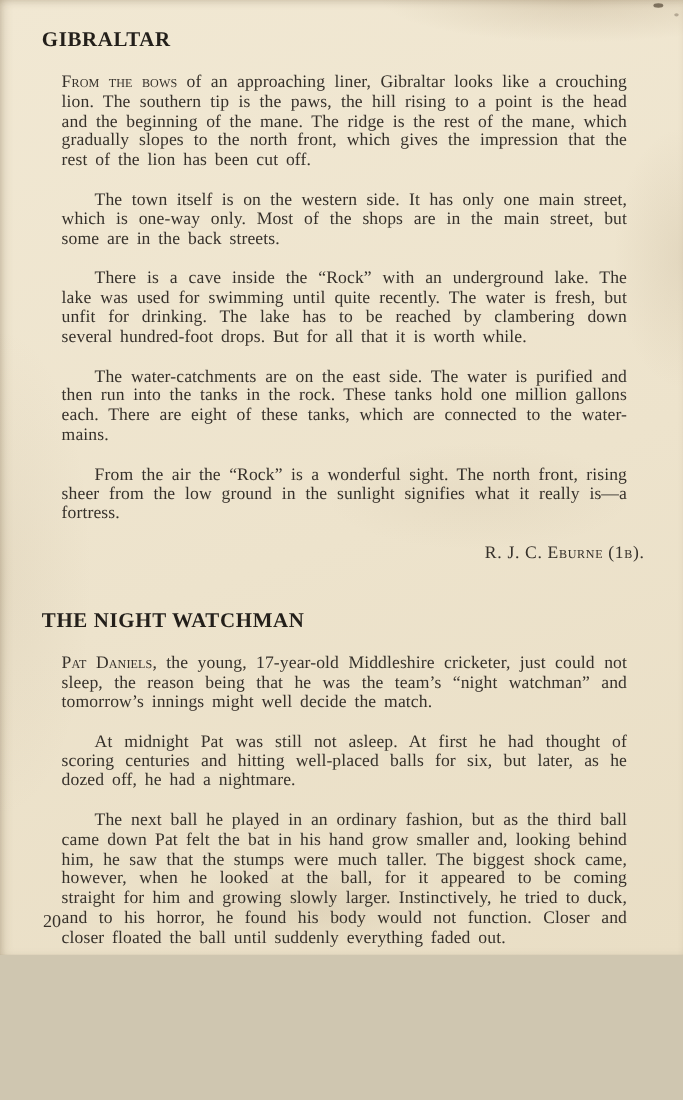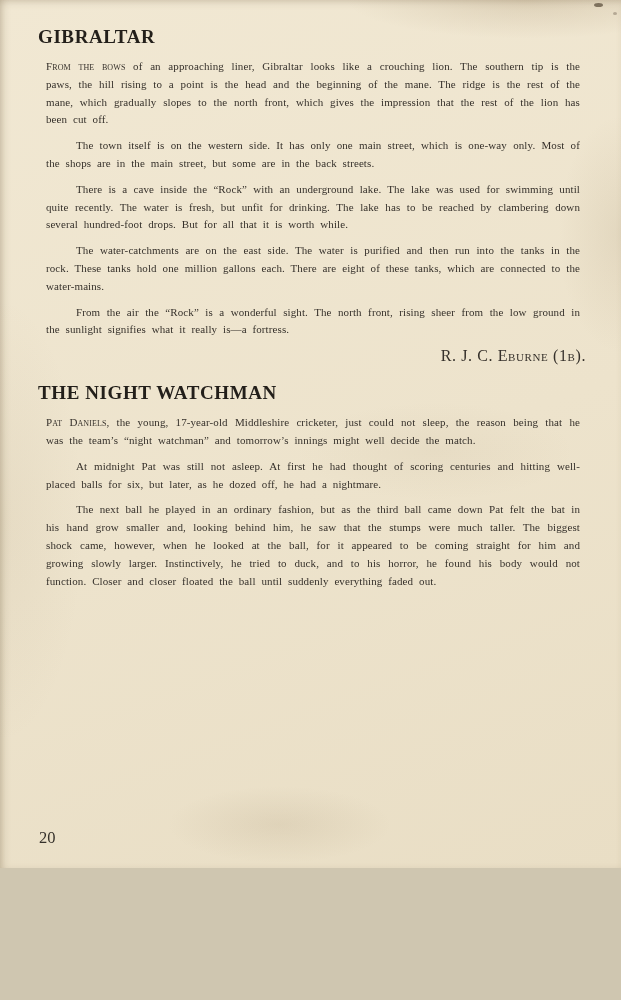--- a/index.html
+++ b/index.html
@@ -35,25 +35,25 @@
     position: relative;
     padding: 26px 33px 0 38px;
   }
   h1.article-title {
     margin: 0 0 10px 0;
     font-size: 19px;
     font-weight: bold;
     letter-spacing: 0.6px;
     color: #231f1a;
   }
-  section.article-2 h1.article-title { margin-top: 17px; }
+  section.article-2 h1.article-title { margin-top: 42px; }
   p.body-par {
-    margin: 8px;
+    margin: 18px;
     text-align: justify;
-    font-size: 11px;
+    font-size: 16px;
     line-height: 17.8px;
     word-spacing: 3px;
     letter-spacing: 0.1px;
   }
   p.body-par.indent { text-indent: 30px; font-family: Liberation Serif, serif; }
   .sc { font-variant: small-caps; }
   p.attribution {
     margin: 1px 2px 0 0;
     text-align: right;
     font-size: 16px;

